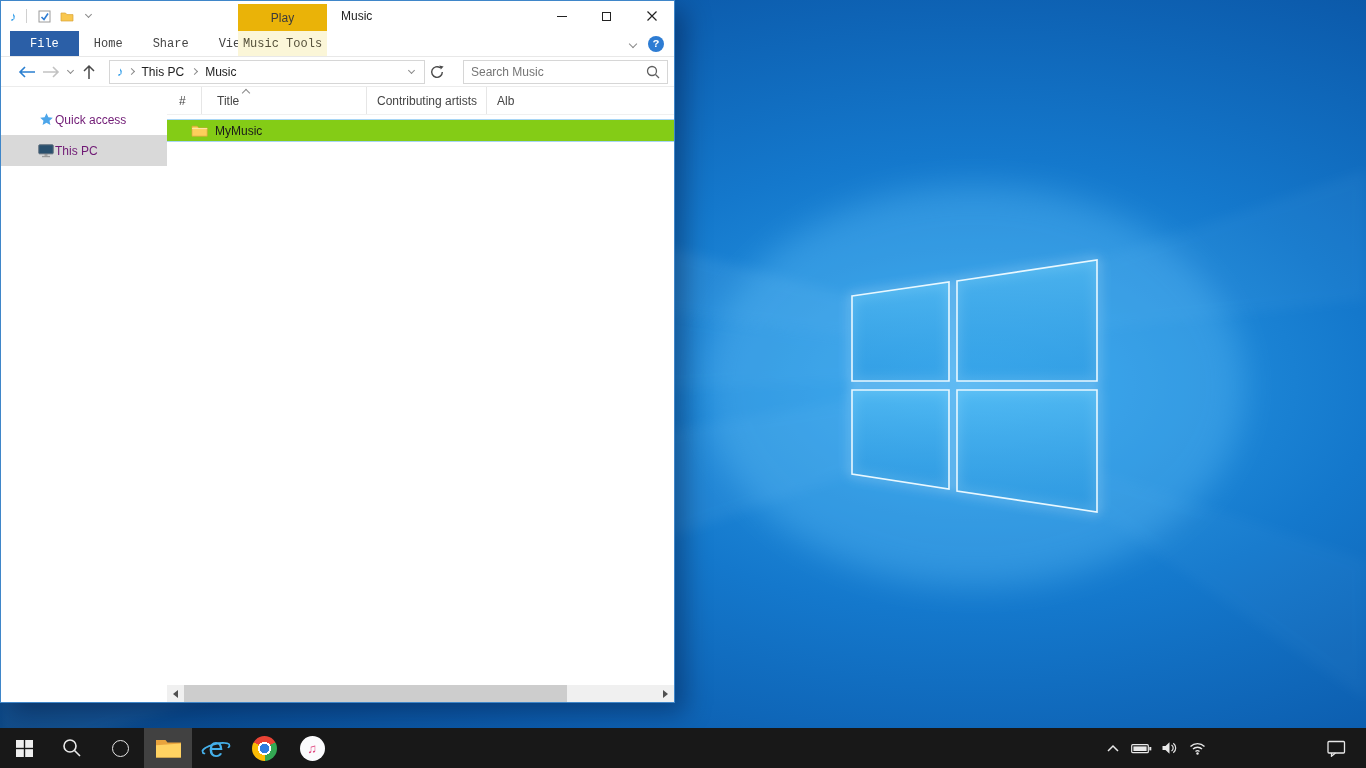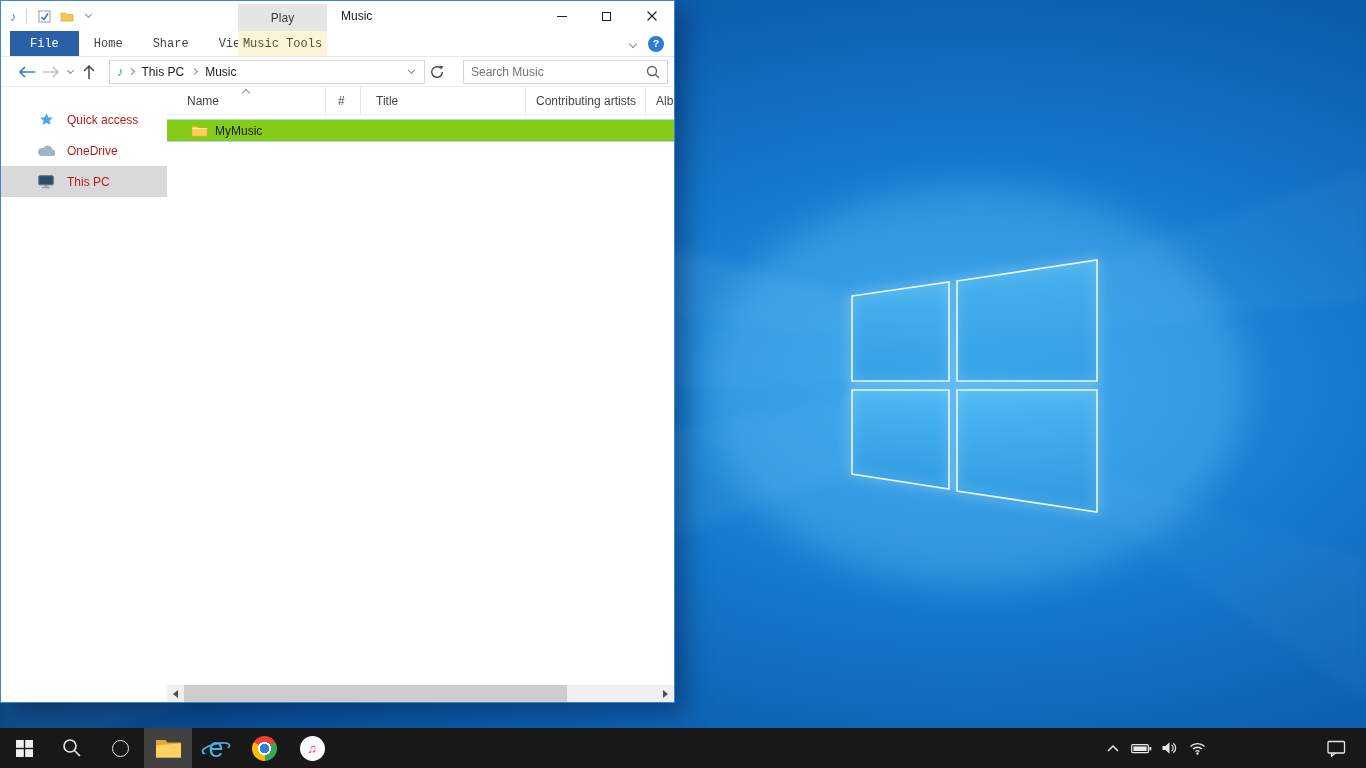--- a/index.html
+++ b/index.html
@@ -18,21 +18,21 @@
     background:#fff; border:1px solid #3f86c9;
     box-shadow:10px 10px 24px rgba(0,0,30,.35);
     display:flex; flex-direction:column;
   }
   .titlebar { position:relative; height:30px; flex:0 0 30px; display:flex; align-items:center; background:#fff; }
   .app-icon { margin-left:9px; color:#2899e8; font-size:13px; line-height:1; }
   .tb-sep { width:1px; height:14px; background:#d0d0d0; margin:0 7px 0 9px; }
   .qat-btn { width:22px; height:22px; display:flex; align-items:center; justify-content:center; }
   .ctx-group {
     position:absolute; left:237px; top:3px; width:89px; height:27px;
-    background:#e5e5e5; display:flex; align-items:center; justify-content:center; color:#3b3b3b;
+    background:#eab308; display:flex; align-items:center; justify-content:center; color:#3b3b3b;
   }
   .win-title { position:absolute; left:340px; top:0; height:30px; line-height:30px; color:#222; }
   .win-controls { position:absolute; right:0; top:0; height:30px; display:flex; }
   .win-btn { width:45px; height:30px; display:flex; align-items:center; justify-content:center; }
   .glyph-min { width:10px; height:1px; background:#222; display:block; }
   .glyph-max { width:9px; height:9px; border:1px solid #222; display:block; }
 
   .tabrow {
     position:relative; height:26px; flex:0 0 26px; display:flex; align-items:stretch;
     padding-left:9px; background:#fff; border-bottom:1px solid #e8e8e8;font-family:Liberation Mono, monospace;
@@ -56,21 +56,21 @@
   .crumb { padding:0 3px; color:#222; }
   .addr-spacer { flex:1; }
   .searchbox {
     margin-left:14px; flex:1; height:24px; border:1px solid #d6d6d6;
     display:flex; align-items:center; padding:0 7px; background:#fff;
   }
   .search-input { flex:1; border:none; outline:none; font:inherit; color:#767676; background:transparent; min-width:0; }
 
   .main { flex:1; display:flex; min-height:0; }
   .sidebar { flex:0 0 166px; padding-top:17px; background:#fff; }
-  .side-item { height:31px; display:flex; align-items:center; padding-left:36px; gap:12px; color:#b91c1c; }
+  .side-item { height:31px; display:flex; align-items:center; padding-left:36px; gap:0; color:#701a75; }
   .side-item.selected { background:#d9d9d9; }
   .side-ic { width:18px; display:flex; justify-content:center; }
 
   .content { flex:1; display:flex; flex-direction:column; min-width:0; position:relative; background:#fff; }
   .colheaders { flex:0 0 28px; display:flex; align-items:stretch; border-bottom:1px solid #f0f0f0; color:#454545; position:relative; }
   .colh { display:flex; align-items:center; border-right:1px solid #e6e6e6; overflow:hidden; white-space:nowrap; }
   .colh.c-name { width:159px; padding-left:20px; }
   .colh.c-num { width:35px; padding-left:12px; }
   .colh.c-title { width:165px; padding-left:15px; }
   .colh.c-artists { width:120px; padding-left:10px; }
@@ -267,44 +267,35 @@
 
       <nav class="sidebar">
         <div class="side-item">
           <span class="side-ic">
             <svg width="15" height="15" viewBox="0 0 16 16">
               <path d="M8 1.2 L10 5.5 14.7 6 11.2 9.2 12.2 13.9 8 11.4 3.8 13.9 4.8 9.2 1.3 6 6 5.5 Z" fill="#4da6ea"></path>
             </svg>
           </span>
           <span>Quick access</span>
         </div>
-        <div class="side-item">
-          <span class="side-ic">
-            <svg width="18" height="12" viewBox="0 0 18 12">
-              <path d="M5 11 a4 4 0 1 1 1.2-7.8 A5 5 0 0 1 15.5 4.6 A3.2 3.2 0 0 1 14.8 11 Z" fill="#9fb4c6"></path>
-            </svg>
-          </span>
-          <span>OneDrive</span>
-        </div>
         <div class="side-item selected">
           <span class="side-ic">
             <svg width="16" height="14" viewBox="0 0 16 14">
               <rect x="0.8" y="0.8" width="14.4" height="9" rx="0.8" fill="#29506e" stroke="#5d6d7c"></rect>
               <rect x="6.5" y="10" width="3" height="1.8" fill="#9a9a9a"></rect>
               <rect x="4" y="11.9" width="8" height="1.3" fill="#9a9a9a"></rect>
             </svg>
           </span>
           <span>This PC</span>
         </div>
       </nav>
 
       <section class="content">
         <div class="colheaders">
           <span class="sort-caret"></span>
-          <button class="colh c-name">Name</button>
           <button class="colh c-num">#</button>
           <button class="colh c-title">Title</button>
           <button class="colh c-artists">Contributing artists</button>
           <button class="colh c-album">Alb</button>
         </div>
         <div class="rows">
           <div class="row selected">
             <svg width="17" height="13">
               <path d="M1 2.2 h5.2 l1.6 1.8 H16.2 V12.2 H1 Z" fill="#fccf5b" stroke="#d9a43b" stroke-width="0.7"></path>
               <path d="M1 4.6 H16.2" stroke="#fde9a8" stroke-width="1"></path>

